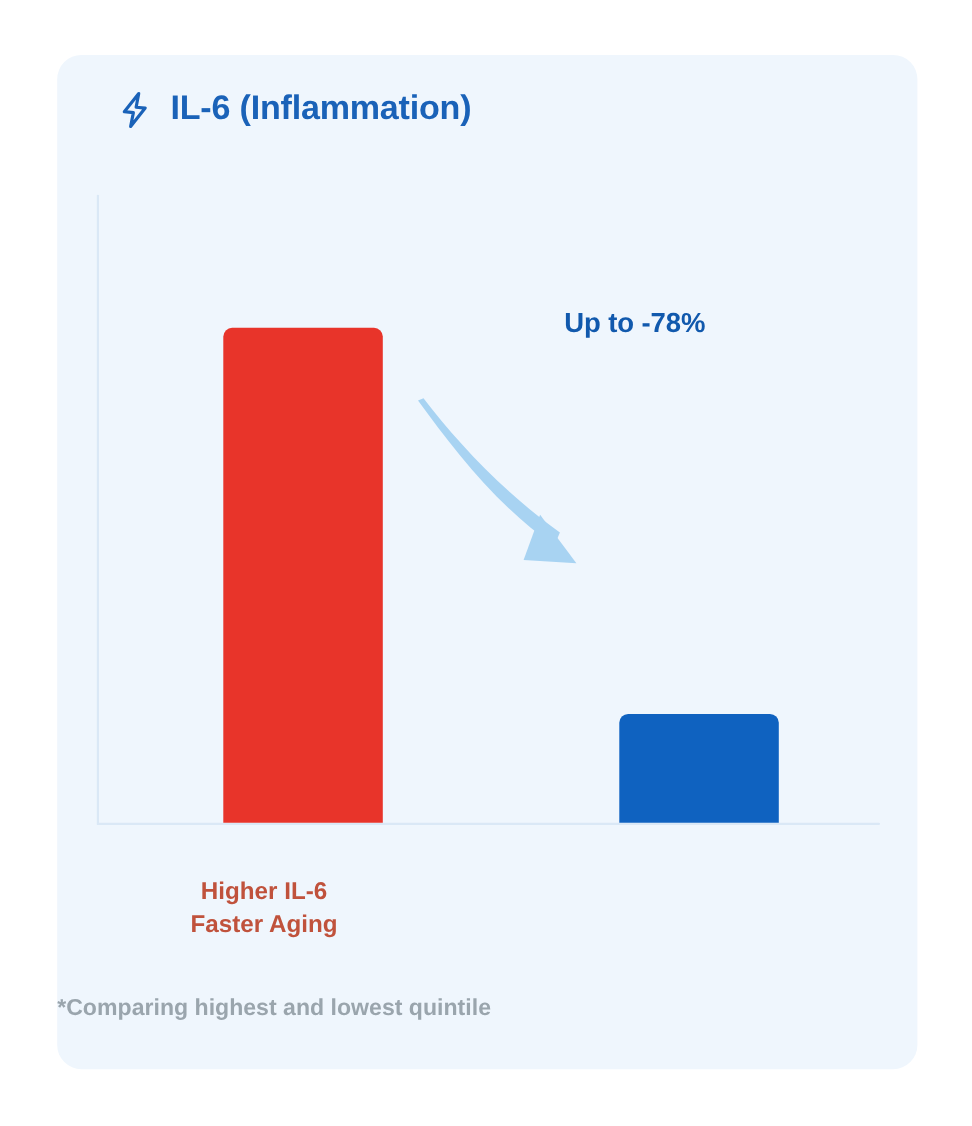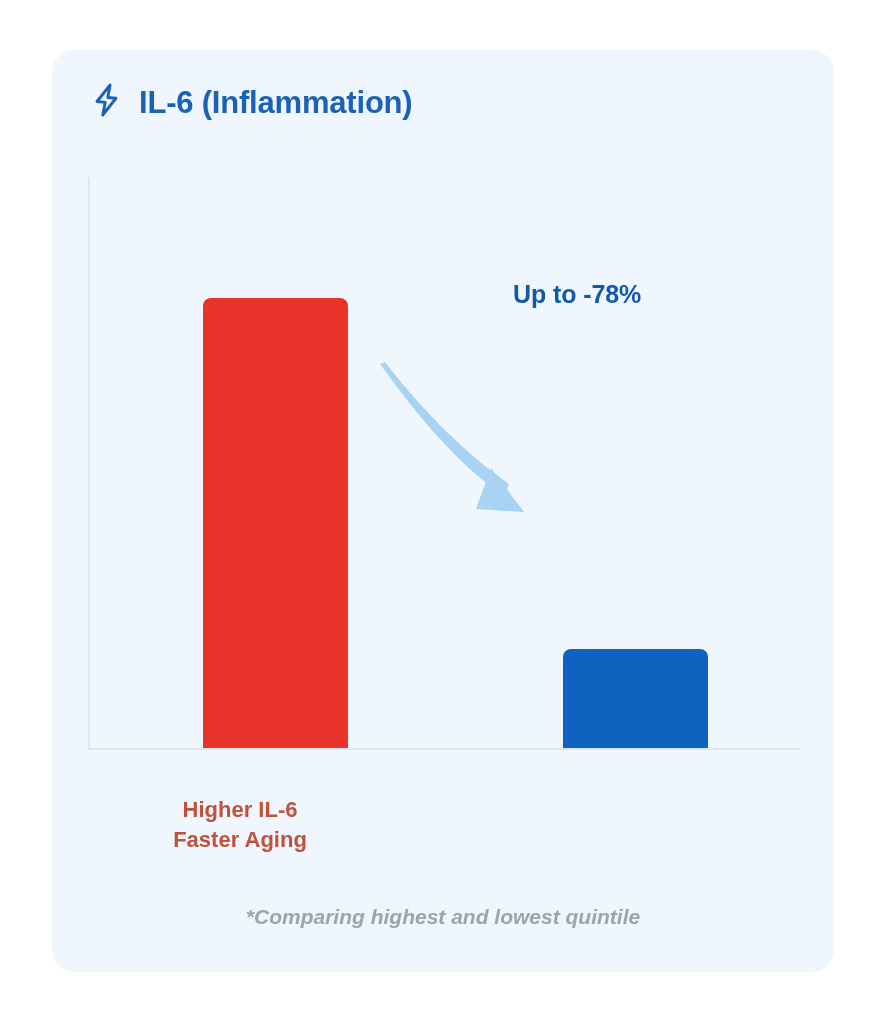--- a/index.html
+++ b/index.html
@@ -28,24 +28,24 @@
     top: 50px;
     width: 782px;
     height: 922px;
     background: #eff6fd;
     border-radius: 22px;
   }
 
   
   .card-header {
     position: absolute;
-    left: 40px;
+    left: 56px;
     top: 32px;
     display: flex;
-    align-items: flex-end;
+    align-items: flex-start;
     gap: 17px;
   }
   .bolt-icon {
     width: 30px;
     height: 36px;
     display: block;
     flex: 0 0 auto;
   }
   .card-title {
     font-size: 31px;
@@ -136,25 +136,23 @@
   }
   .tick-left  { left: 38px;  color: #c0523c; }
   .tick-right { left: 398px; color: #1464c4; }
 
   
   .footnote {
     position: absolute;
     left: 0;
     top: 855px;
     width: 782px;
-    text-align: center;
     font-size: 21px;
     font-weight: bold;
     color: #9aa5ad;
-    font-style: italic;
   }
 </style>
 </head>
 <body>
 
 <div class="page">
 
   <div class="card">
 
     <div class="card-header">

